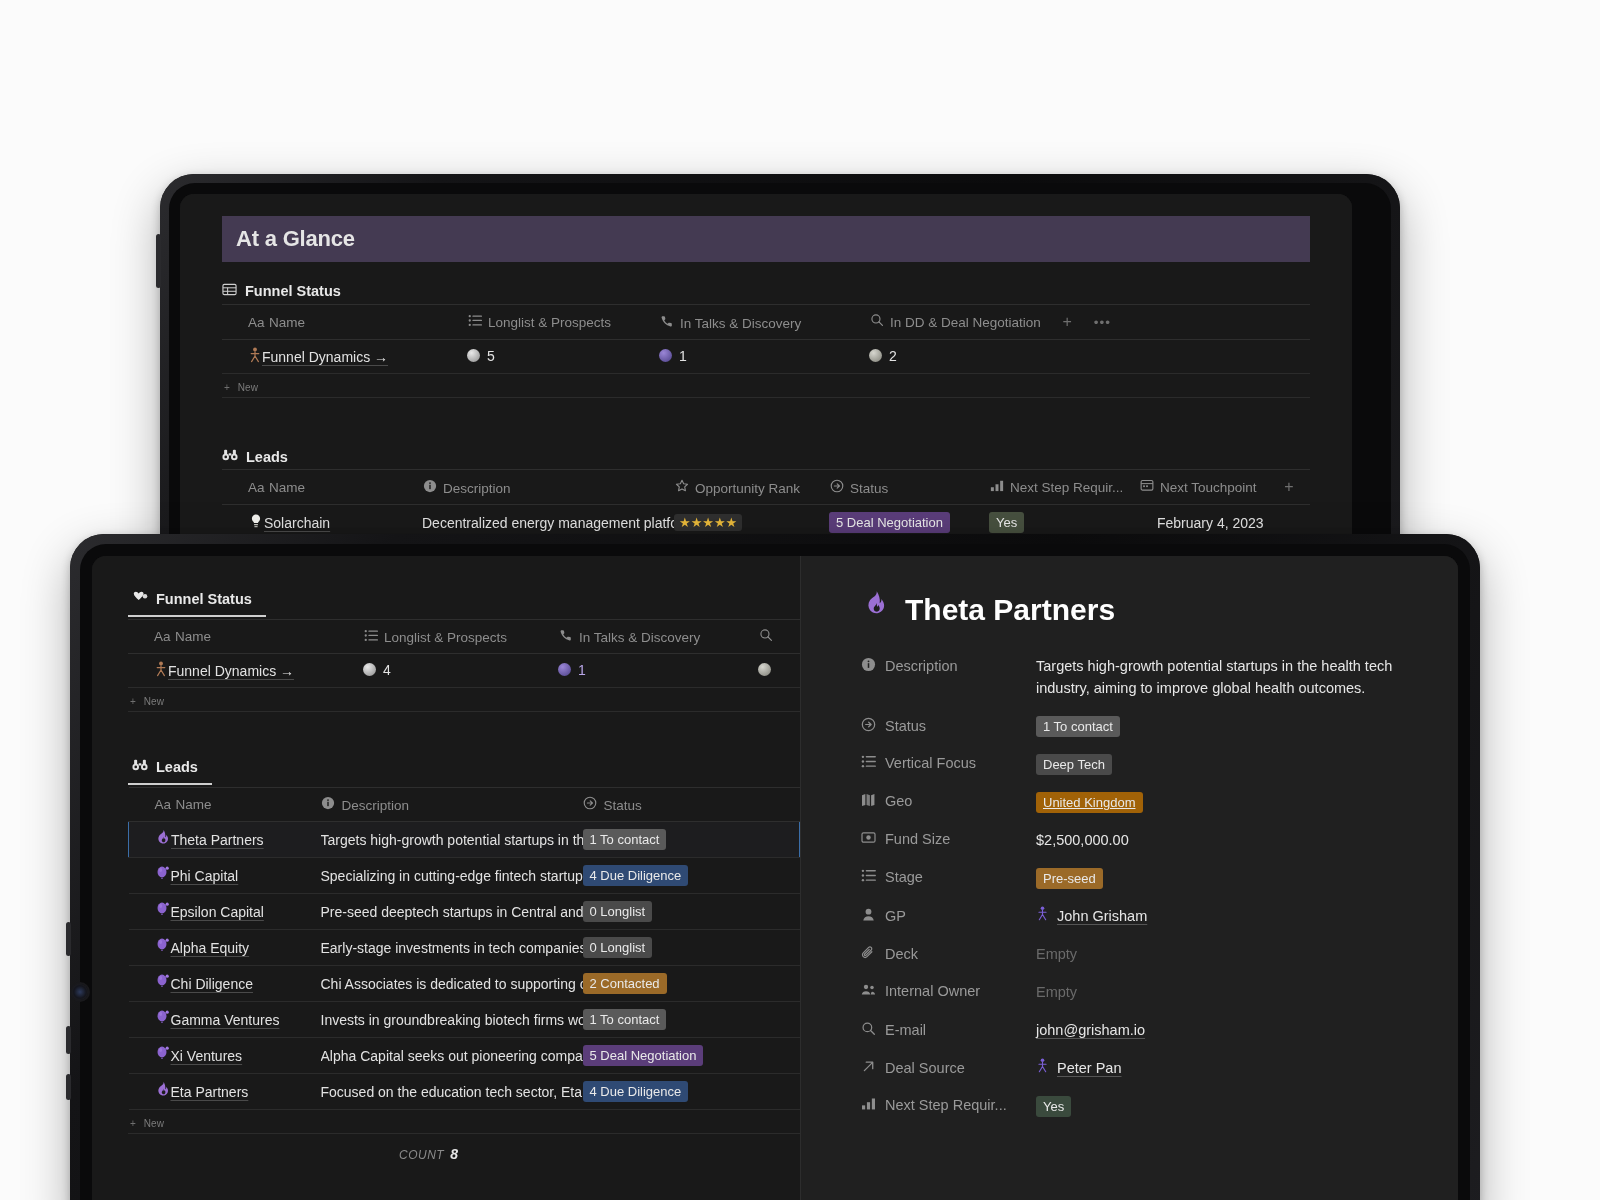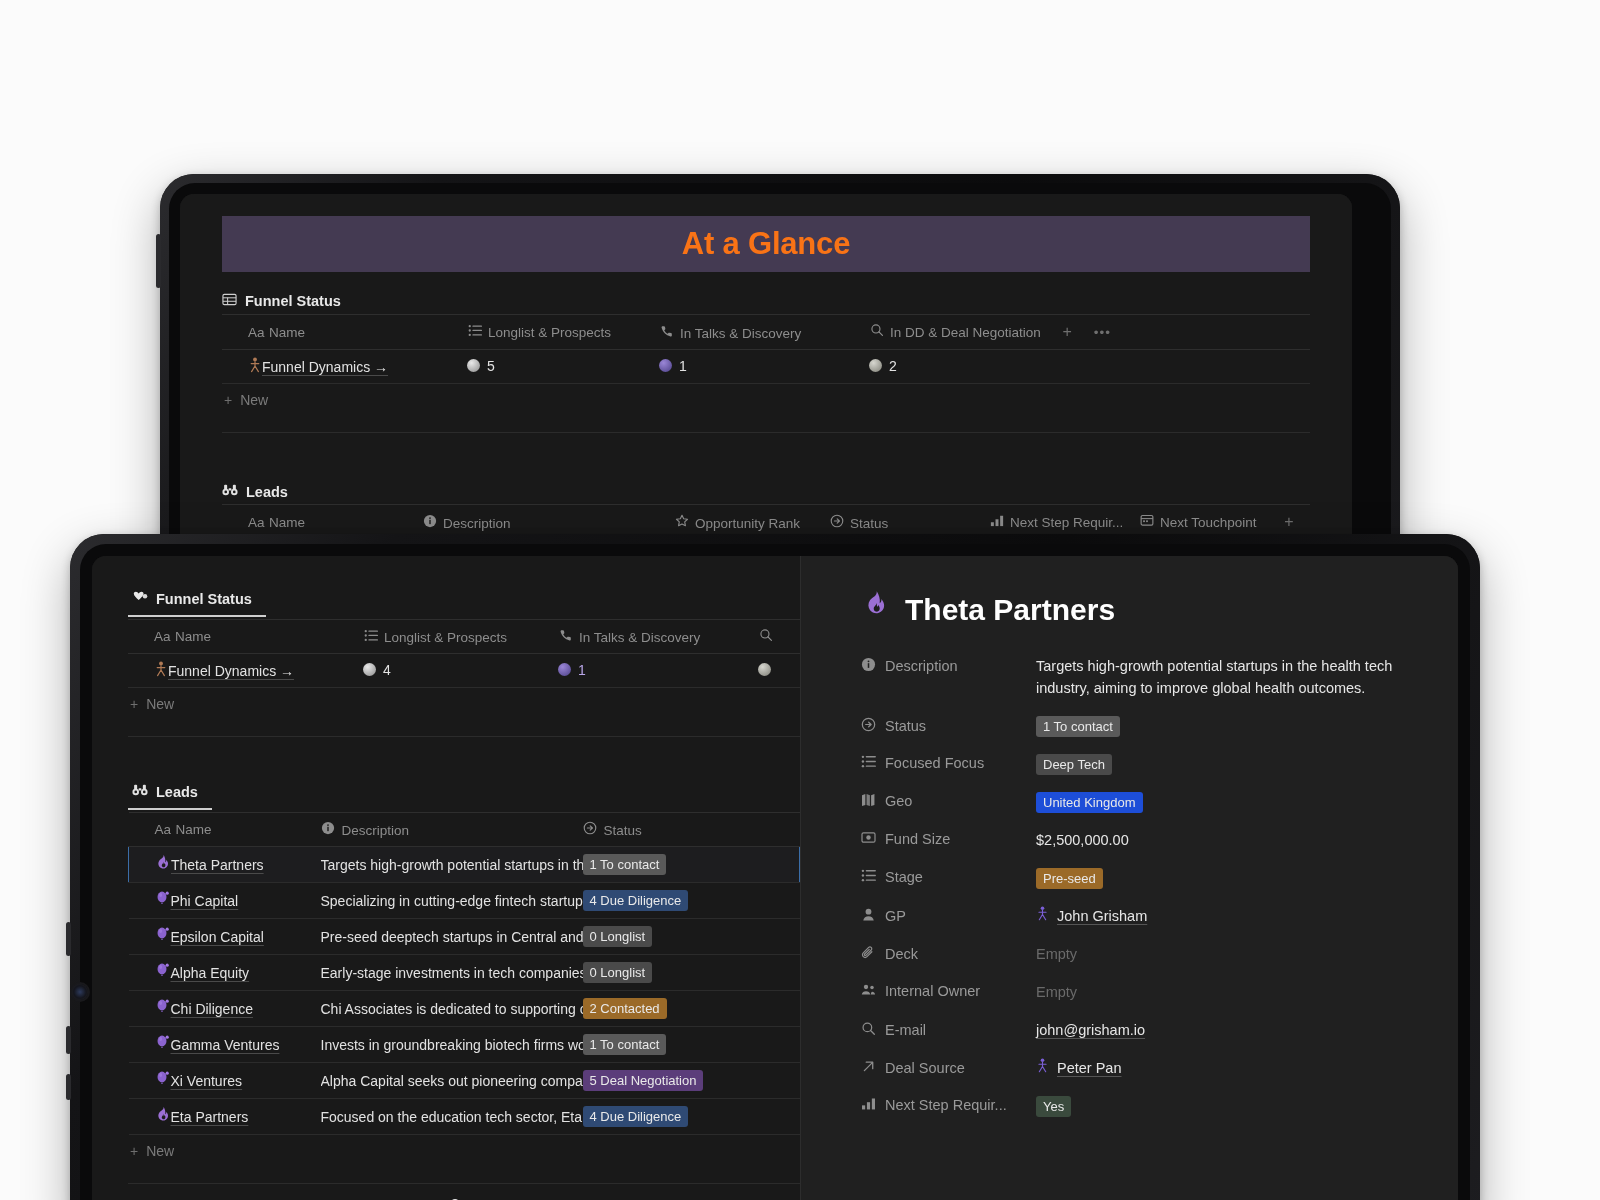--- a/index.html
+++ b/index.html
@@ -40,24 +40,23 @@
 
   .side-btn { position: absolute; background: #2a2a2d; border-radius: 3px; }
   .cam { position: absolute; width: 16px; height: 16px; border-radius: 50%;
          background: radial-gradient(circle at 50% 50%, #2d3a5c 0%, #14151c 55%, #2a2a2d 100%);
          box-shadow: 0 0 0 2px #19191c; }
 
   
   .page { position: absolute; inset: 0; background: #191919; color: #d4d4d4; }
 
   .banner {
-    background: #443a52; color: #f97316;
-    font-size: 31px; font-weight: 700; letter-spacing: -.2px;
+    background: #443a52; color: #e5e5e5;
+    font-size: 22px; font-weight: 700; letter-spacing: -.2px;
     padding: 10px 14px;
-    text-align: center;
   }
 
   .blk-title {
     display: flex; align-items: center; gap: 8px;
     font-size: 14.5px; color: #e8e8e8; font-weight: 600;
     padding: 6px 0 4px 0;
   }
   .tab-title {
     display:inline-flex; align-items:center; gap:8px;
     font-size: 14.5px; color:#e9e9e9; font-weight:600;
@@ -81,26 +80,26 @@
 
   .chip {
     display: inline-block; padding: 2px 7px; border-radius: 3px;
     font-size: 13px; line-height: 17px; color: #e9e9e9; white-space: nowrap;
   }
   .c-gray   { background: #5a5a5a; }
   .c-gray2  { background: #4a4a4a; }
   .c-blue   { background: #2f4a74; }
   .c-purple { background: #5b3d7a; }
   .c-brown  { background: #9b6a28; }
-  .c-red    { background: #1d4ed8; }
+  .c-red    { background: #a16207; text-decoration: underline; }
   .c-green  { background: #3a4a3d; }
   .c-olive  { background: #47503f; }
   .c-darkgray{ background:#4f4f4f; }
 
-  .newrow { font-size: 14px; color: #7b7b7b; padding: 8px 0 24px 2px; border-bottom: 1px solid #2b2b2b; }
+  .newrow { font-size: 10px; color: #7b7b7b; padding: 8px 0 4px 2px; border-bottom: 1px solid #2b2b2b; }
   .plus { color:#6f6f6f; margin-right:8px; }
   .countrow { font-size: 12px; color:#8a8a8a; text-align:right; padding: 12px 0 0 0; letter-spacing:.5px;font-style:italic; }
   .countrow b { color:#e6e6e6; font-size:14px; font-weight:700; margin-left:6px; letter-spacing:0; }
 
   .stars { background:#2f2f2f; border-radius:3px; padding:1px 5px; display:inline-block; font-size:13px; letter-spacing:0px; color:#e8b83a; }
 
   
   .split { position:absolute; inset:0; display:flex; }
   .split-left { width: 708px; flex: none; overflow: hidden; padding: 0 0 0 18px; position: relative; }
   .split-right { flex: 1; background: #202020; border-left: 1px solid #2d2d2d; padding: 34px 38px 0 60px; overflow:hidden; }
@@ -611,21 +610,21 @@
                     <span class="ico"><svg width="15" height="13" viewBox="0 0 16 14">
                         <g fill="#8d8d8d">
                           <circle cx="2" cy="2" r="1.3"></circle>
                           <circle cx="2" cy="7" r="1.3"></circle>
                           <circle cx="2" cy="12" r="1.3"></circle>
                           <rect x="5" y="1.2" width="11" height="1.5" rx=".7"></rect>
                           <rect x="5" y="6.2" width="11" height="1.5" rx=".7"></rect>
                           <rect x="5" y="11.2" width="11" height="1.5" rx=".7"></rect>
                         </g>
                       </svg></span>
-                    <span>Focused Focus</span>
+                    <span>Vertical Focus</span>
                   </div>
                   <div class="prop-val"><span class="chip c-gray2">Deep Tech</span></div>
                 </div>
                 <div class="prop">
                   <div class="prop-label">
                     <span class="ico"><svg width="15" height="13" viewBox="0 0 16 14">
                         <g fill="#8d8d8d">
                           <path d="M1 2.4 4.6 1.2v11.6L1 14z"></path>
                           <path d="M5.9 1.2 9.5 2.4v11.6L5.9 12.8z" opacity=".85"></path>
                           <path d="M10.8 2.4 14.4 1.2v11.6l-3.6 1.2z"></path>

